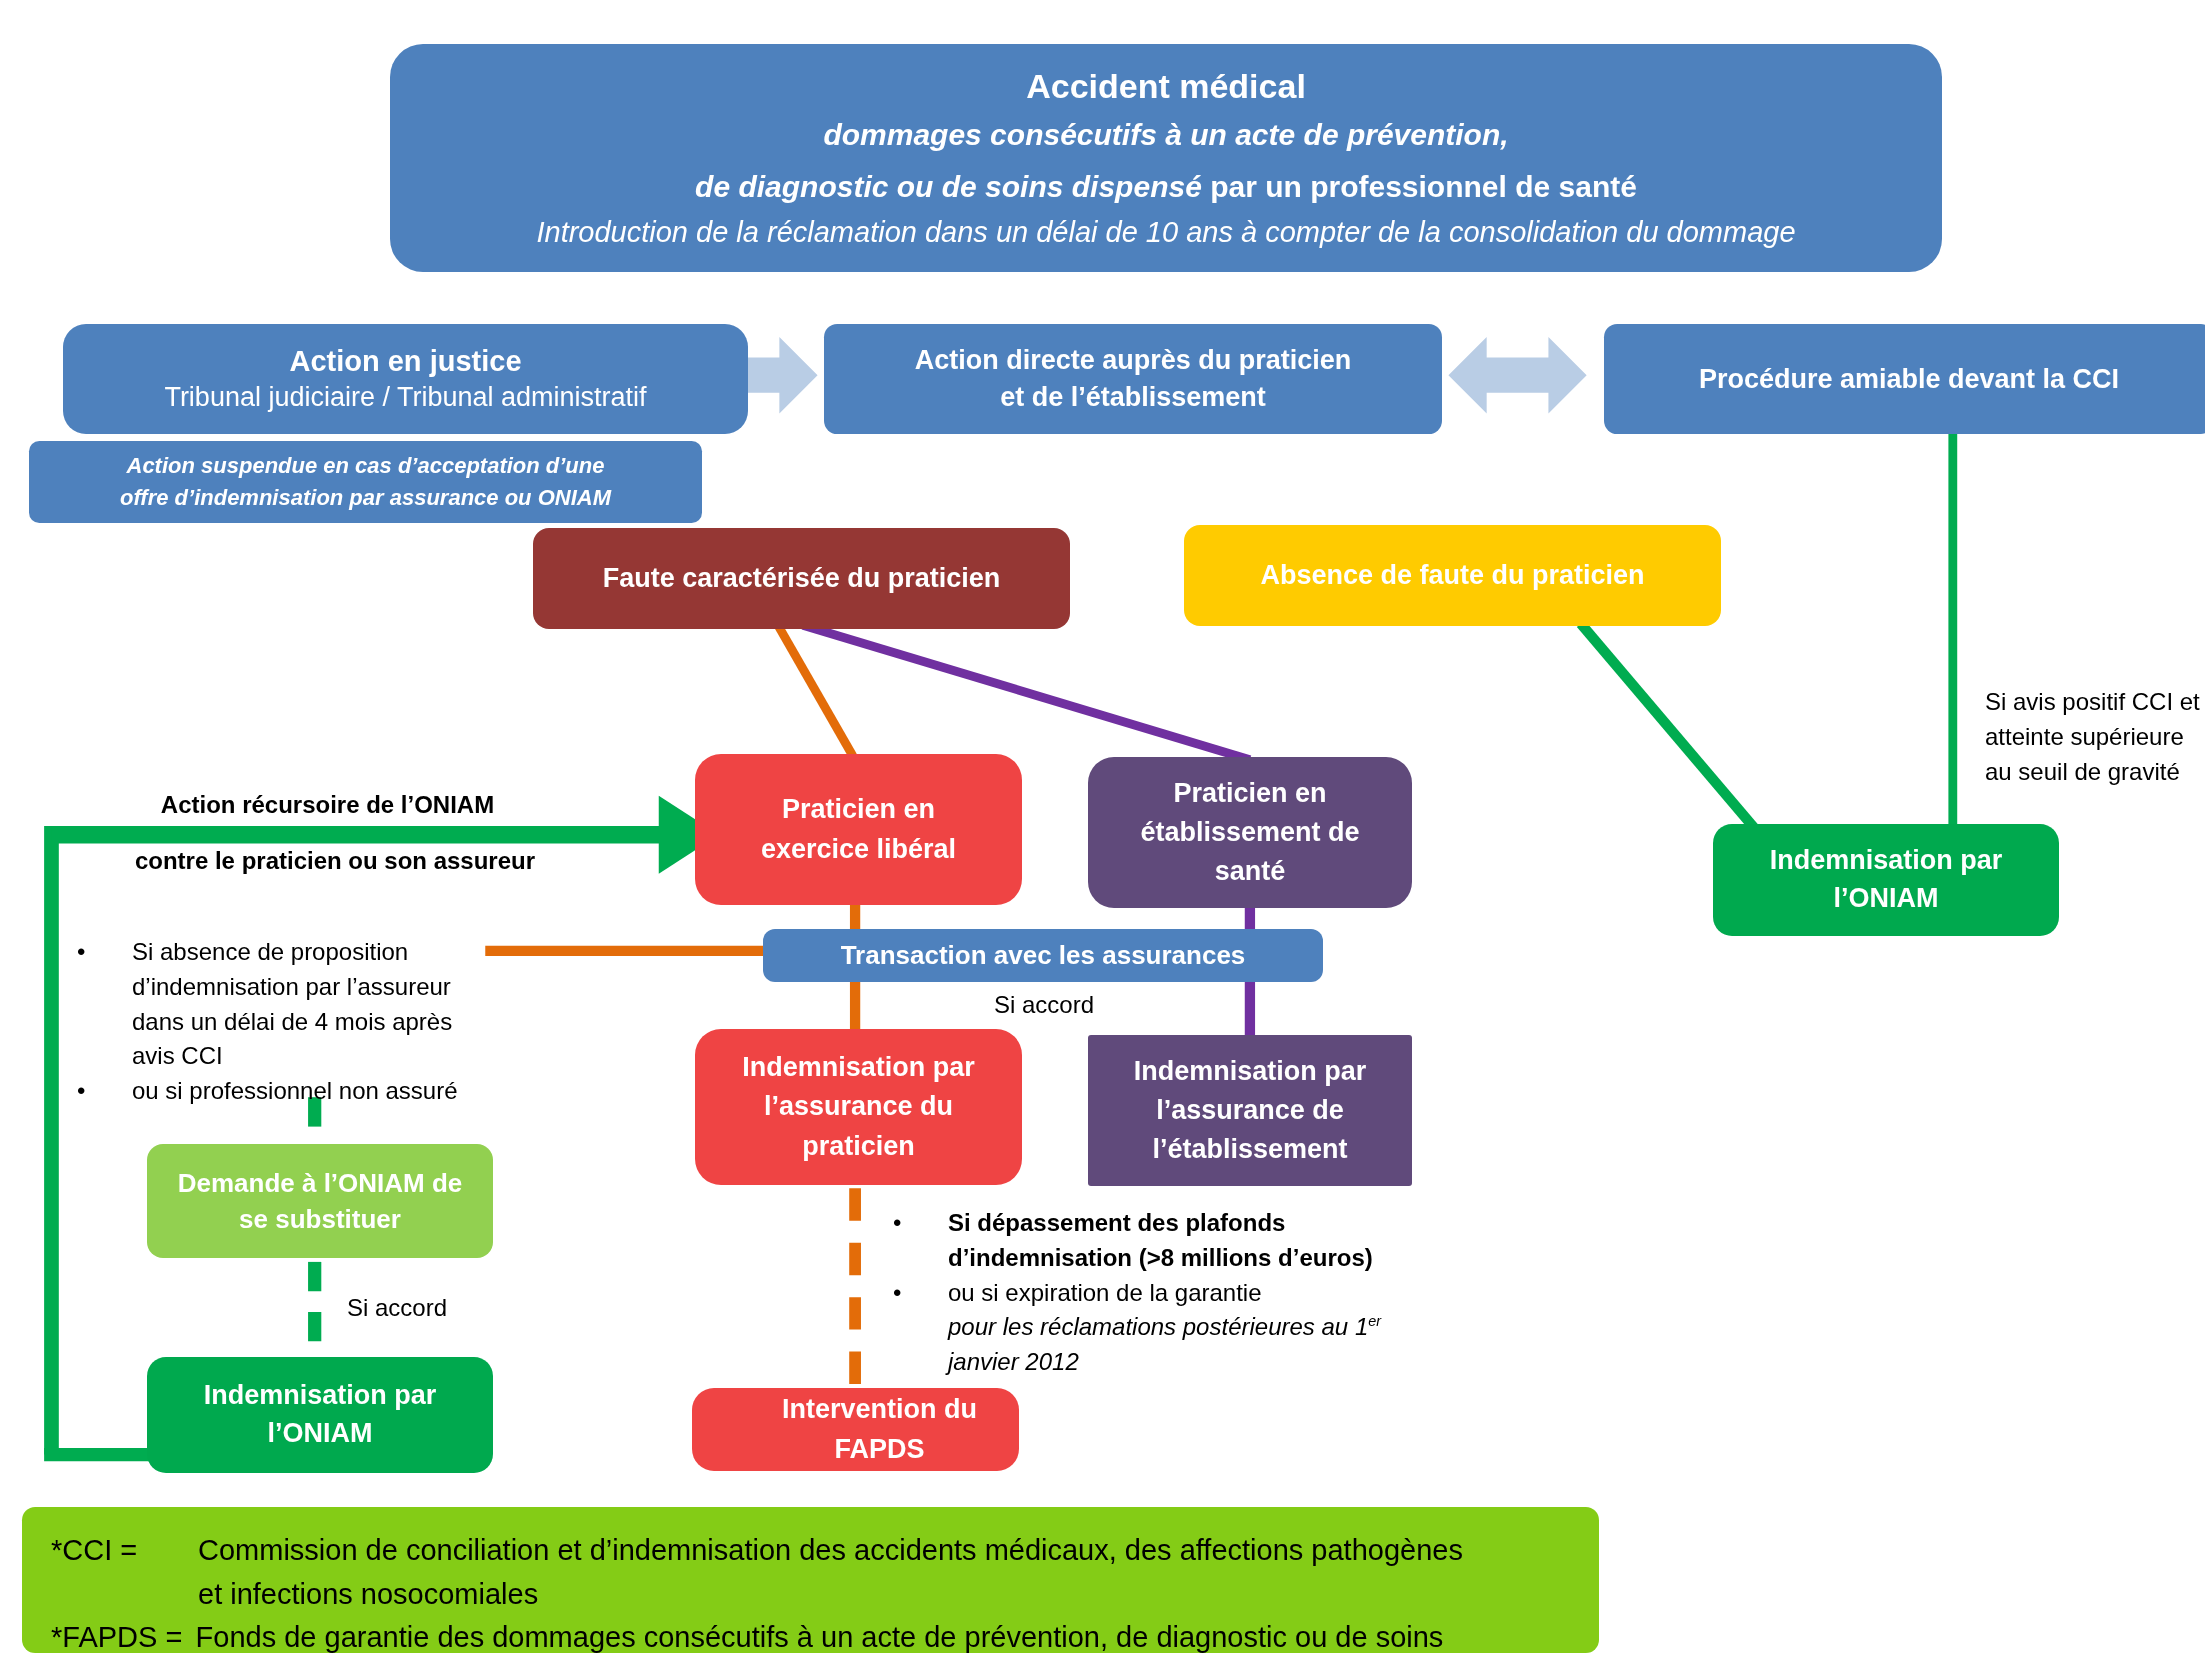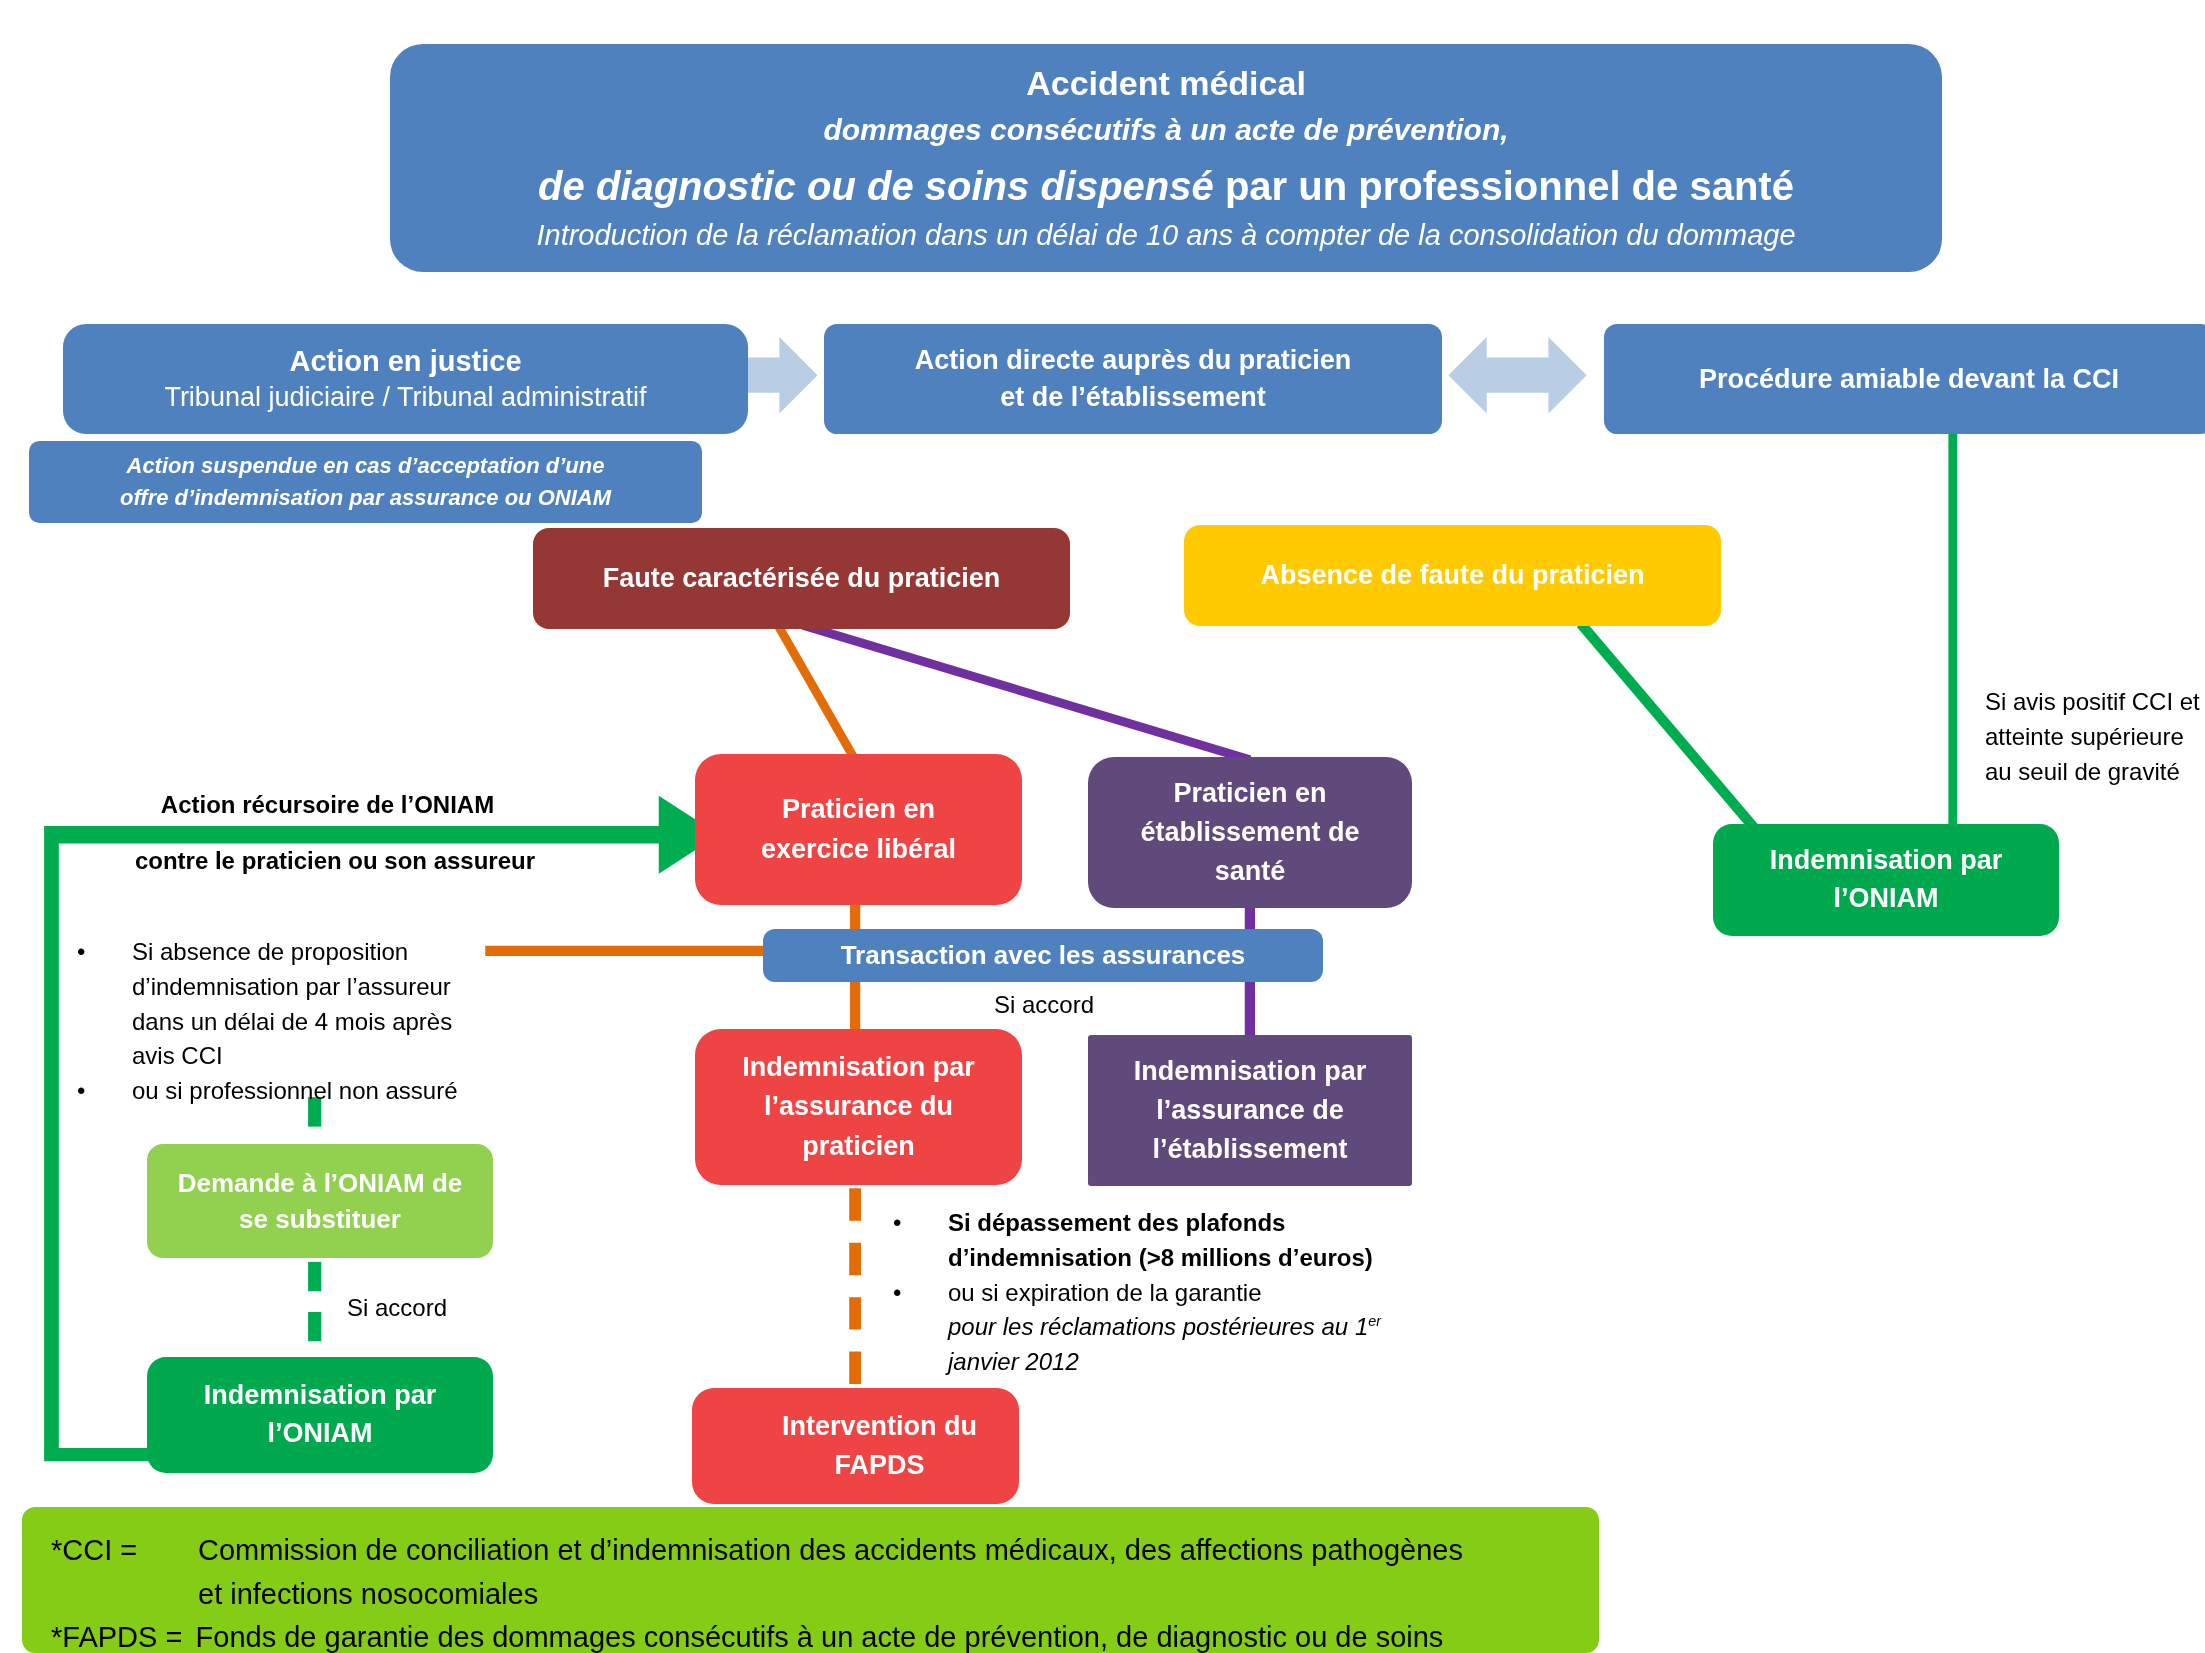--- a/index.html
+++ b/index.html
@@ -68,21 +68,21 @@
     <line x1="1163" y1="1228" x2="1163" y2="1266" stroke="#E36C09" stroke-width="14"></line>
     <line x1="1163" y1="1333" x2="1163" y2="1404" stroke="#E36C09" stroke-width="14"></line>
     <line x1="1163" y1="1616" x2="1163" y2="1890" stroke="#E36C09" stroke-width="16" stroke-dasharray="44 30"></line>
 
     <line x1="1700" y1="1233" x2="1700" y2="1410" stroke="#7030A0" stroke-width="14"></line>
   </svg>
 
   <div class="node blue" style="left:390px;top:44px;width:1552px;height:228px;border-radius:33px;justify-content:space-evenly;padding:10.3px 22px;">
     <div class="header-l1">Accident médical</div>
     <div class="header-l2">dommages consécutifs à un acte de prévention,</div>
-    <div style="font-size:40px;margin-top:6px;">
+    <div style="font-size:30px;margin-top:6px;">
       <span class="b i">de diagnostic ou de soins dispensé</span><span class="b"> par un professionnel de santé</span>
     </div>
     <div class="header-l4">Introduction de la réclamation dans un délai de 10 ans à compter de la consolidation du dommage</div>
   </div>
 
   <div class="node blue" style="left:63px;top:324px;width:685px;height:110px;border-radius:23px;">
     <div class="b" style="font-size:29px;">Action en justice</div>
     <div style="font-size:27px;margin-top:4.4px;">Tribunal judiciaire / Tribunal administratif</div>
   </div>
 
@@ -133,21 +133,21 @@
     <div class="bul">
       <span class="dot">•</span>
       <span class="txt" style="max-width:485px;">
         <span>ou si expiration de la garantie</span>
         <span class="i" style="display:block;"><span>pour les réclamations postérieures au 1</span><sup>er</sup></span>
         <span class="i" style="display:block;">janvier 2012</span>
       </span>
     </div>
   </div>
 
-  <div class="node orange" style="left:692px;top:1388px;width:327px;height:116px;border-radius:22px;padding-left:48px;">
+  <div class="node orange" style="left:692px;top:1388px;width:327px;height:83px;border-radius:22px;padding-left:48px;">
     <div class="b" style="font-size:27px;max-width:221px;line-height:1.45;">Intervention du FAPDS</div>
   </div>
 
   <div class="blk" style="left:1985px;top:685px;width:228px;font-size:24px;line-height:1.45;">Si avis positif CCI et atteinte supérieure au seuil de gravité</div>
   <div class="node green" style="left:1713px;top:824px;width:346px;height:112px;border-radius:19px;">
     <div class="b" style="font-size:27px;max-width:265px;line-height:1.4;">Indemnisation par l’ONIAM</div>
   </div>
 
   <div class="blk b" style="left:107px;top:791px;width:441px;text-align:center;font-size:24px;">Action récursoire de l’ONIAM</div>
   <div class="blk b" style="left:107px;top:847px;width:456px;text-align:center;font-size:24px;">contre le praticien ou son assureur</div>

